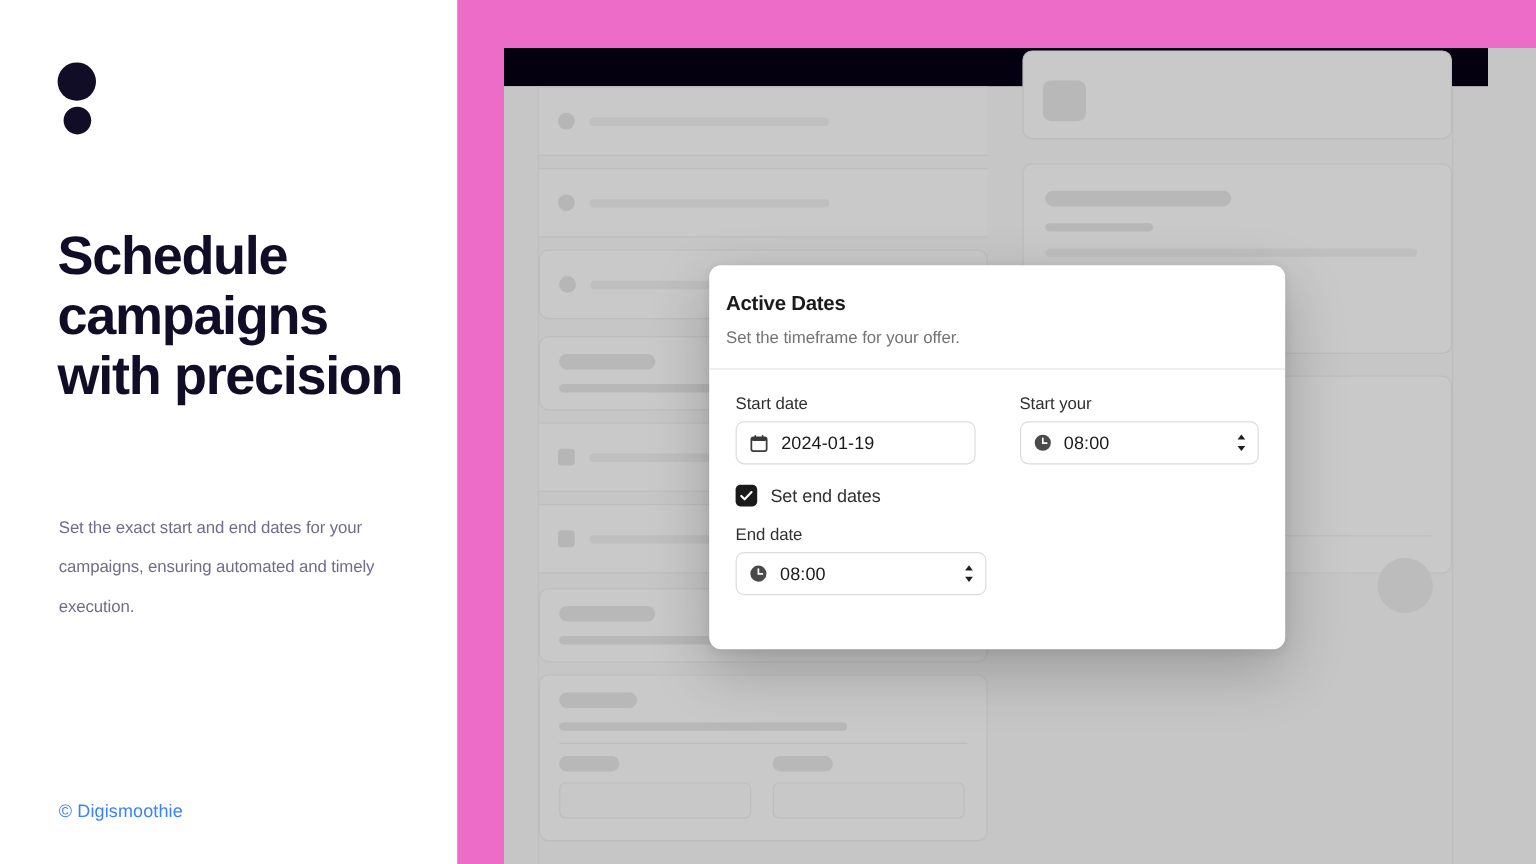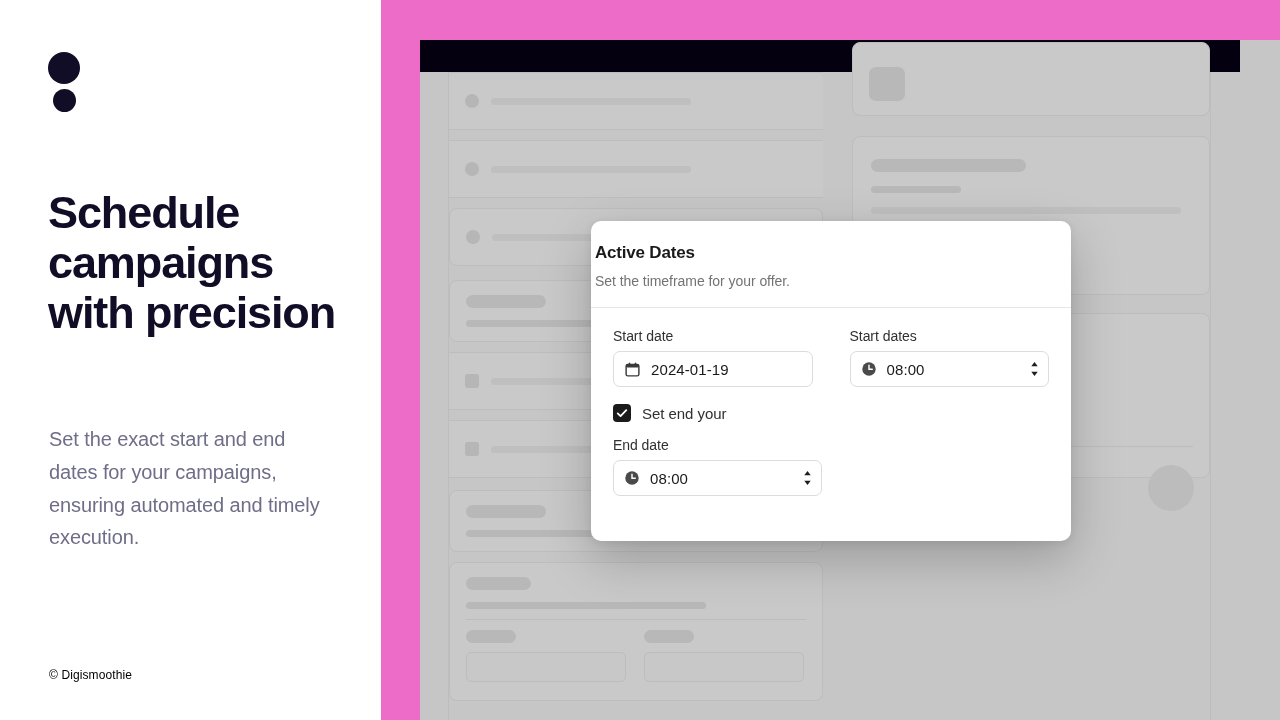--- a/index.html
+++ b/index.html
@@ -62,32 +62,32 @@
     font-weight: 700;
     letter-spacing: -1.1px;
     color: #120D26;
   }
 
   .subcopy {
     position: absolute;
     left: 49px;
     top: 423px;
     width: 285px;
-    font-size: 20px;
+    font-size: 14px;
     line-height: 32.8px;
     color: #6F6D88;
     letter-spacing: -0.1px;
   }
 
   .footer-copy {
     position: absolute;
     left: 49px;
     top: 668px;
-    font-size: 12px;
-    color: #000000;
+    font-size: 15px;
+    color: #3b82f6;
     letter-spacing: 0.1px;
   }
 
   
   .right-panel {
     position: relative;
     width: 899px;
     height: 720px;
     flex: 0 0 899px;
     background: #EC6CC8;
@@ -244,21 +244,21 @@
     width: 480px;
     height: 320px;
     background: #ffffff;
     border-radius: 10px;
     box-shadow: 0 18px 50px rgba(0,0,0,0.22), 0 2px 8px rgba(0,0,0,0.08);
     z-index: 20;
     overflow: hidden;
   }
 
   .modal-header {
-    padding: 22px 22px 18px 4px;
+    padding: 22px 22px 18px 14px;
     border-bottom: 1px solid #E6E6E6;
   }
   .modal-title {
     font-size: 17px;
     font-weight: 700;
     color: #1A1A1A;
     letter-spacing: -0.2px;
     margin-bottom: 10px;
   }
   .modal-subtitle {
@@ -473,42 +473,42 @@
                 <rect x="2.5" y="4" width="15" height="13.5" rx="2" fill="none" stroke="#3A3A3A" stroke-width="1.7"></rect>
                 <rect x="2.5" y="4" width="15" height="3.6" rx="1.6" fill="#3A3A3A"></rect>
                 <rect x="5.6" y="1.8" width="1.7" height="3.4" rx="0.85" fill="#3A3A3A"></rect>
                 <rect x="12.7" y="1.8" width="1.7" height="3.4" rx="0.85" fill="#3A3A3A"></rect>
               </svg>
               <span class="input-value">2024-01-19</span>
             </div>
           </div>
 
           <div class="field">
-            <label class="field-label">Start dates</label>
+            <label class="field-label">Start your</label>
             <div class="input-shell">
               <svg class="clock-icon" viewBox="0 0 20 20">
                 <circle cx="10" cy="10" r="8.4" fill="#4A4A4A"></circle>
                 <path d="M10 5.3 V10.3 H14.1" fill="none" stroke="#ffffff" stroke-width="1.8" stroke-linecap="round"></path>
               </svg>
               <span class="input-value">08:00</span>
               <svg class="stepper" viewBox="0 0 10 18">
                 <path d="M5 1.2 L8.6 6 H1.4 Z" fill="#1E1E1E"></path>
                 <path d="M5 16.8 L8.6 12 H1.4 Z" fill="#1E1E1E"></path>
               </svg>
             </div>
           </div>
         </div>
 
         <div class="checkbox-row">
           <span class="checkbox">
             <svg width="12" height="12" viewBox="0 0 14 14">
               <path d="M2 7.4 L5.3 10.6 L12 3.6" fill="none" stroke="#ffffff" stroke-width="2.1" stroke-linecap="round" stroke-linejoin="round"></path>
             </svg>
           </span>
-          <span class="checkbox-label">Set end your</span>
+          <span class="checkbox-label">Set end dates</span>
         </div>
 
         <div class="field-grid">
 
 
           <div class="field">
             <label class="field-label">End date</label>
             <div class="input-shell">
               <svg class="clock-icon" viewBox="0 0 20 20">
                 <circle cx="10" cy="10" r="8.4" fill="#4A4A4A"></circle>

